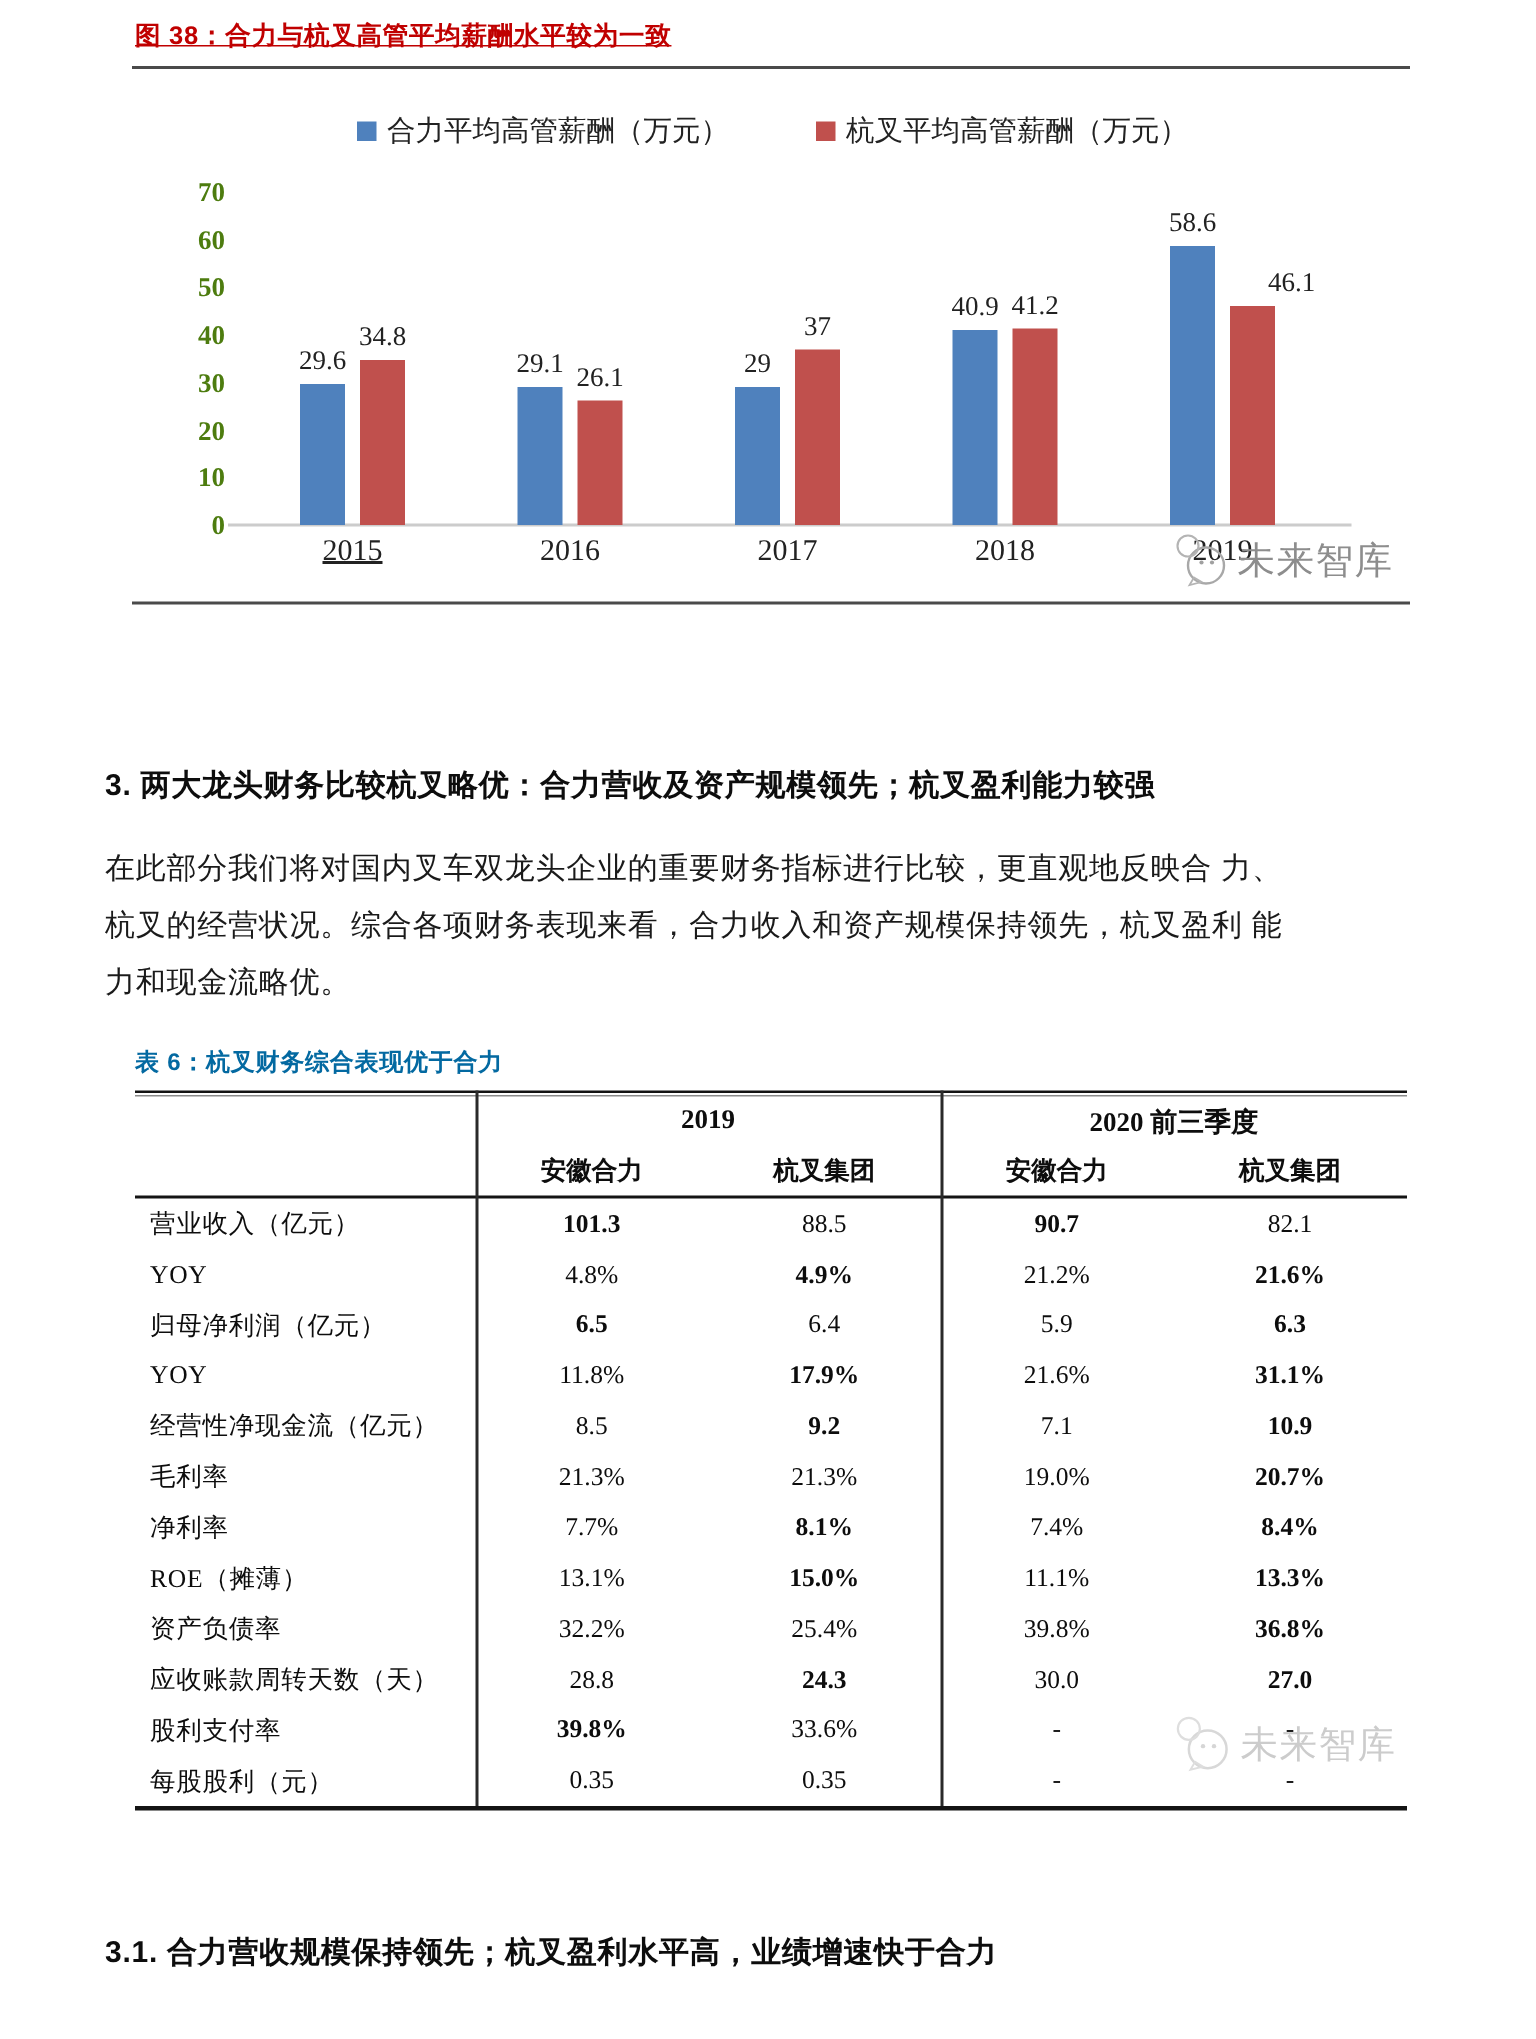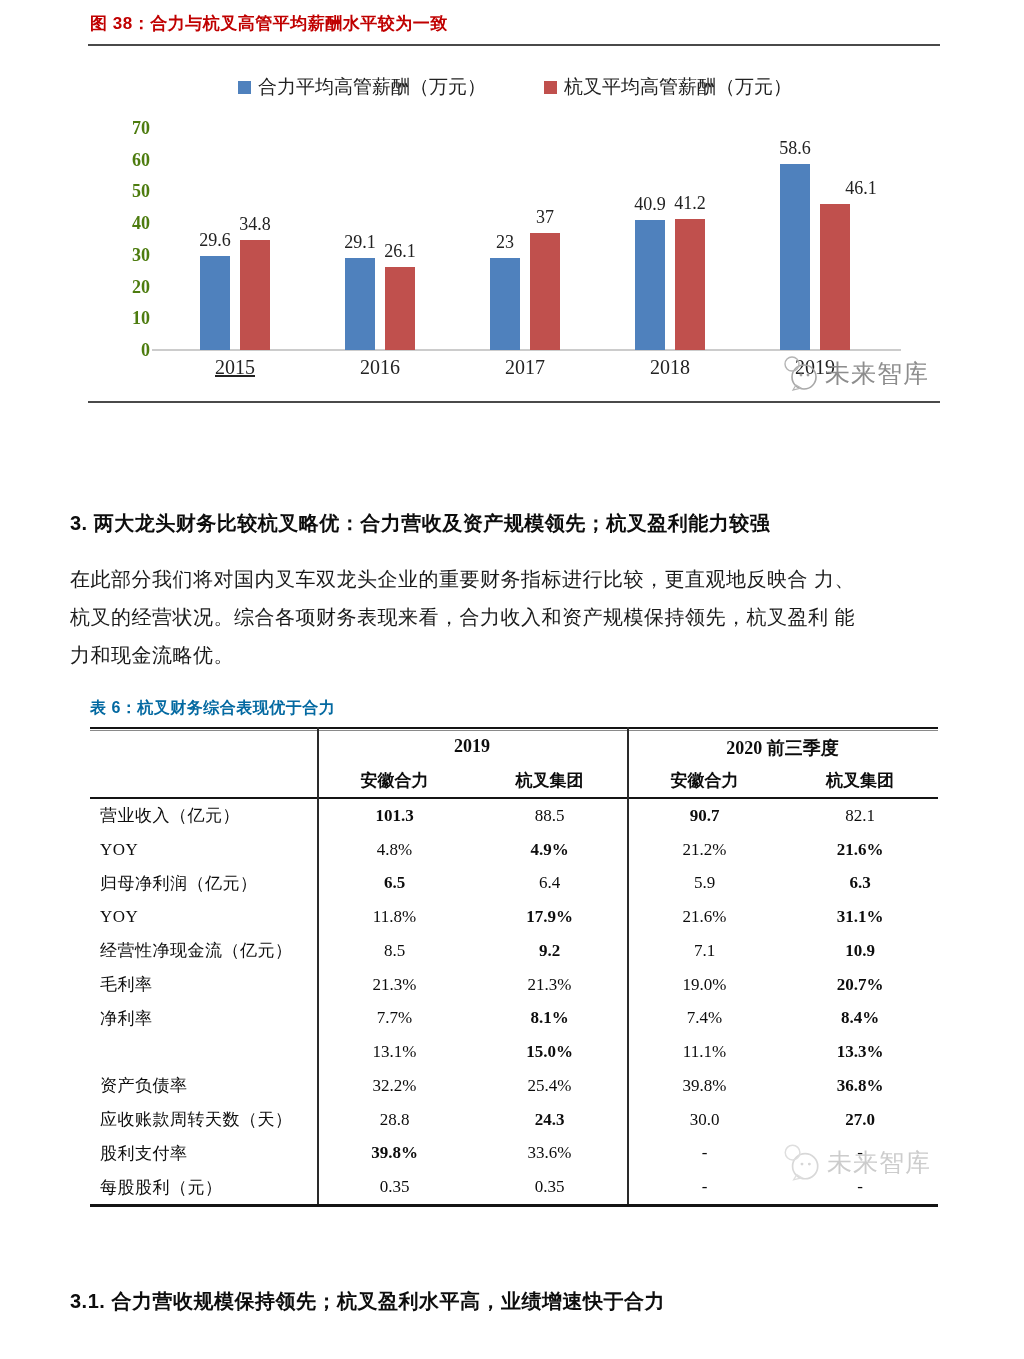--- a/index.html
+++ b/index.html
@@ -103,21 +103,21 @@
   .subsec-heading {
     position:absolute; left:70px; top:1288px; width:890px;
     font-size:20px; font-weight:bold; color:#0d0d0d; letter-spacing:0.5px;
   }
 </style>
 </head>
 <body>
 
 <div class="page">
 
-  <div class="fig-title" style="color: rgb(192, 0, 0);">图 38：合力与杭叉高管平均薪酬水平较为一致</div>
+  <div class="fig-title" style="color: rgb(192, 0, 0); text-decoration: underline;">图 38：合力与杭叉高管平均薪酬水平较为一致</div>
   <div class="rule rule-under-title"></div>
 
   <div class="legend">
     <div class="legend-item">
       <span class="legend-swatch" style="background: rgb(79, 129, 189);"></span>
       <span>合力平均高管薪酬（万元）</span>
     </div>
     <div class="legend-item">
       <span class="legend-swatch" style="background: rgb(192, 80, 77);"></span>
       <span>杭叉平均高管薪酬（万元）</span>
@@ -138,21 +138,21 @@
       <div class="bar-label" style="left: 93px; bottom: 98.8743px;">29.6</div>
       <div class="bar" style="left: 150px; height: 110.366px; background: rgb(192, 80, 77);"></div>
       <div class="bar-label" style="left: 133px; bottom: 115.366px;">34.8</div>
       <div class="xlabel" style="left: 100px; text-decoration: underline;">2015</div>
       <div class="bar" style="left: 255px; height: 92.2886px; background: rgb(79, 129, 189);"></div>
       <div class="bar-label" style="left: 238px; bottom: 97.2886px;">29.1</div>
       <div class="bar" style="left: 295px; height: 82.7743px; background: rgb(192, 80, 77);"></div>
       <div class="bar-label" style="left: 278px; bottom: 87.7743px;">26.1</div>
       <div class="xlabel" style="left: 245px;">2016</div>
       <div class="bar" style="left: 400px; height: 91.9714px; background: rgb(79, 129, 189);"></div>
-      <div class="bar-label" style="left: 383px; bottom: 96.9714px;">23</div>
+      <div class="bar-label" style="left: 383px; bottom: 96.9714px;">29</div>
       <div class="bar" style="left: 440px; height: 117.343px; background: rgb(192, 80, 77);"></div>
       <div class="bar-label" style="left: 423px; bottom: 122.343px;">37</div>
       <div class="xlabel" style="left: 390px;">2017</div>
       <div class="bar" style="left: 545px; height: 129.711px; background: rgb(79, 129, 189);"></div>
       <div class="bar-label" style="left: 528px; bottom: 134.711px;">40.9</div>
       <div class="bar" style="left: 585px; height: 130.663px; background: rgb(192, 80, 77);"></div>
       <div class="bar-label" style="left: 568px; bottom: 135.663px;">41.2</div>
       <div class="xlabel" style="left: 535px;">2018</div>
       <div class="bar" style="left: 690px; height: 185.846px; background: rgb(79, 129, 189);"></div>
       <div class="bar-label" style="left: 673px; bottom: 190.846px;">58.6</div>
@@ -238,20 +238,21 @@
           <span class="t-cell bold" style="left: 692px; width: 156px;">20.7%</span>
         </div>
         <div class="t-row">
           <span class="t-row-label">净利率</span>
           <span class="t-cell" style="left: 227px;">7.7%</span>
           <span class="t-cell bold" style="left: 382px;">8.1%</span>
           <span class="t-cell" style="left: 537px;">7.4%</span>
           <span class="t-cell bold" style="left: 692px; width: 156px;">8.4%</span>
         </div>
         <div class="t-row">
+          <span class="t-row-label">ROE（摊薄）</span>
           <span class="t-cell" style="left: 227px;">13.1%</span>
           <span class="t-cell bold" style="left: 382px;">15.0%</span>
           <span class="t-cell" style="left: 537px;">11.1%</span>
           <span class="t-cell bold" style="left: 692px; width: 156px;">13.3%</span>
         </div>
         <div class="t-row">
           <span class="t-row-label">资产负债率</span>
           <span class="t-cell" style="left: 227px;">32.2%</span>
           <span class="t-cell" style="left: 382px;">25.4%</span>
           <span class="t-cell" style="left: 537px;">39.8%</span>

